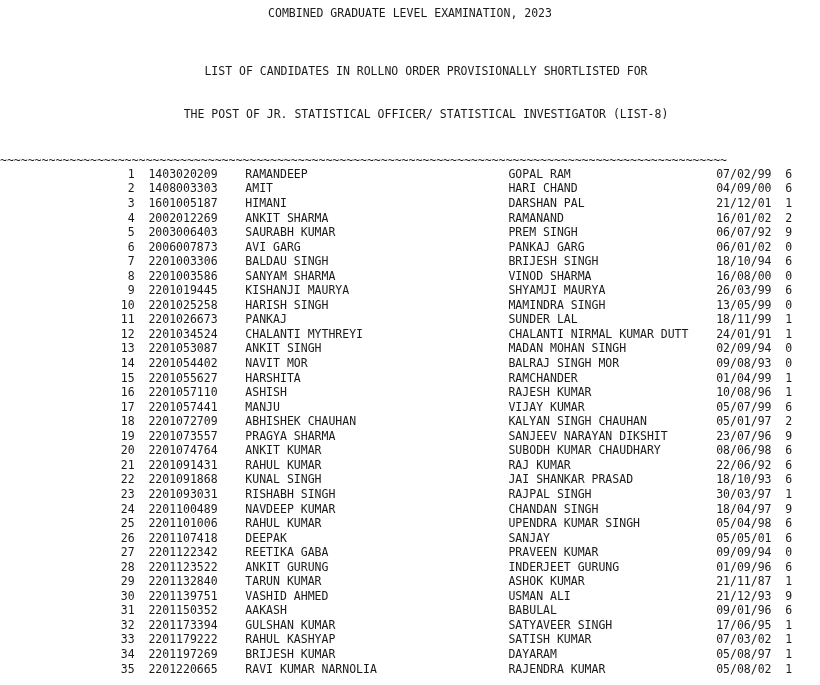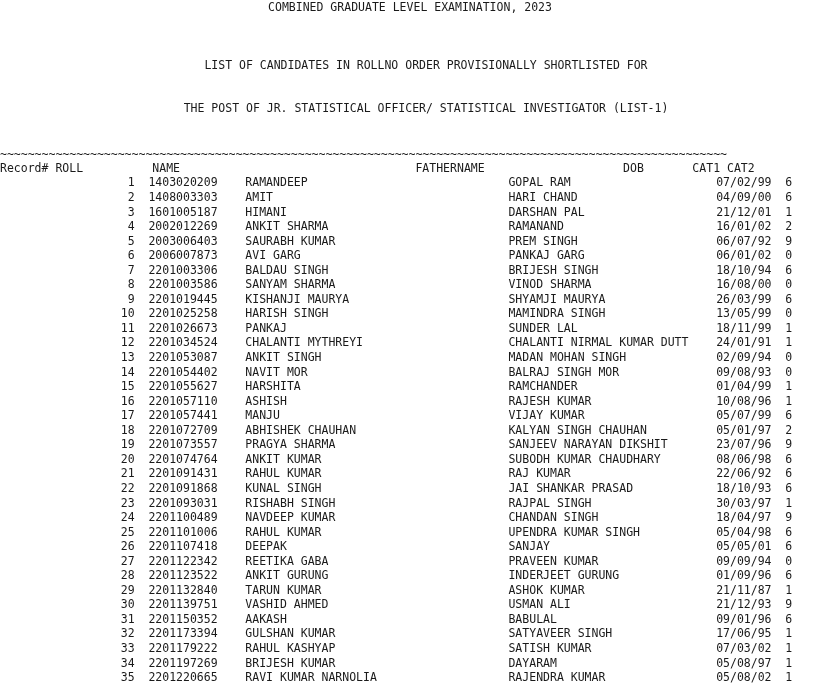--- a/index.html
+++ b/index.html
@@ -19,20 +19,21 @@
   .page {
     position: relative;
     width: 820px;
     height: 685px;
     padding: 0;
     box-sizing: border-box;
   }
   .title {
     text-align: center;
     white-space: pre;
+    margin-top: 6px;
   }
   .subtitle {
     text-align: center;
     white-space: pre;
     margin-top: 14px;
     padding-left: 32px;
   }
   .subtitle div {
     white-space: pre;
   }
@@ -56,18 +57,17 @@
     white-space: pre;
   }
 </style>
 </head>
 <body>
 
 <div class="page">
   <div class="title">COMBINED GRADUATE LEVEL EXAMINATION, 2023</div>
   <div class="subtitle">
     <div>LIST OF CANDIDATES IN ROLLNO ORDER PROVISIONALLY SHORTLISTED FOR</div>
-    <div>THE POST OF JR. STATISTICAL OFFICER/ STATISTICAL INVESTIGATOR (LIST-1)</div>
+    <div>THE POST OF JR. STATISTICAL OFFICER/ STATISTICAL INVESTIGATOR (LIST-8)</div>
   </div>
   <div class="rule">~~~~~~~~~~~~~~~~~~~~~~~~~~~~~~~~~~~~~~~~~~~~~~~~~~~~~~~~~~~~~~~~~~~~~~~~~~~~~~~~~~~~~~~~~~~~~~~~~~~~~~~~~</div>
-  <div class="hdr">Record# ROLL          NAME                                  FATHERNAME                    DOB       CAT1 CAT2</div>
   <div class="listing"><div class="row">     1  1403020209    RAMANDEEP                             GOPAL RAM                     07/02/99  6    </div><div class="row">     2  1408003303    AMIT                                  HARI CHAND                    04/09/00  6    </div><div class="row">     3  1601005187    HIMANI                                DARSHAN PAL                   21/12/01  1    </div><div class="row">     4  2002012269    ANKIT SHARMA                          RAMANAND                      16/01/02  2    </div><div class="row">     5  2003006403    SAURABH KUMAR                         PREM SINGH                    06/07/92  9    </div><div class="row">     6  2006007873    AVI GARG                              PANKAJ GARG                   06/01/02  0    </div><div class="row">     7  2201003306    BALDAU SINGH                          BRIJESH SINGH                 18/10/94  6    </div><div class="row">     8  2201003586    SANYAM SHARMA                         VINOD SHARMA                  16/08/00  0    </div><div class="row">     9  2201019445    KISHANJI MAURYA                       SHYAMJI MAURYA                26/03/99  6    </div><div class="row">    10  2201025258    HARISH SINGH                          MAMINDRA SINGH                13/05/99  0    </div><div class="row">    11  2201026673    PANKAJ                                SUNDER LAL                    18/11/99  1    </div><div class="row">    12  2201034524    CHALANTI MYTHREYI                     CHALANTI NIRMAL KUMAR DUTT    24/01/91  1    </div><div class="row">    13  2201053087    ANKIT SINGH                           MADAN MOHAN SINGH             02/09/94  0    </div><div class="row">    14  2201054402    NAVIT MOR                             BALRAJ SINGH MOR              09/08/93  0    </div><div class="row">    15  2201055627    HARSHITA                              RAMCHANDER                    01/04/99  1    </div><div class="row">    16  2201057110    ASHISH                                RAJESH KUMAR                  10/08/96  1    </div><div class="row">    17  2201057441    MANJU                                 VIJAY KUMAR                   05/07/99  6    </div><div class="row">    18  2201072709    ABHISHEK CHAUHAN                      KALYAN SINGH CHAUHAN          05/01/97  2    </div><div class="row">    19  2201073557    PRAGYA SHARMA                         SANJEEV NARAYAN DIKSHIT       23/07/96  9    </div><div class="row">    20  2201074764    ANKIT KUMAR                           SUBODH KUMAR CHAUDHARY        08/06/98  6    </div><div class="row">    21  2201091431    RAHUL KUMAR                           RAJ KUMAR                     22/06/92  6    </div><div class="row">    22  2201091868    KUNAL SINGH                           JAI SHANKAR PRASAD            18/10/93  6    </div><div class="row">    23  2201093031    RISHABH SINGH                         RAJPAL SINGH                  30/03/97  1    </div><div class="row">    24  2201100489    NAVDEEP KUMAR                         CHANDAN SINGH                 18/04/97  9    </div><div class="row">    25  2201101006    RAHUL KUMAR                           UPENDRA KUMAR SINGH           05/04/98  6    </div><div class="row">    26  2201107418    DEEPAK                                SANJAY                        05/05/01  6    </div><div class="row">    27  2201122342    REETIKA GABA                          PRAVEEN KUMAR                 09/09/94  0    </div><div class="row">    28  2201123522    ANKIT GURUNG                          INDERJEET GURUNG              01/09/96  6    </div><div class="row">    29  2201132840    TARUN KUMAR                           ASHOK KUMAR                   21/11/87  1    </div><div class="row">    30  2201139751    VASHID AHMED                          USMAN ALI                     21/12/93  9    </div><div class="row">    31  2201150352    AAKASH                                BABULAL                       09/01/96  6    </div><div class="row">    32  2201173394    GULSHAN KUMAR                         SATYAVEER SINGH               17/06/95  1    </div><div class="row">    33  2201179222    RAHUL KASHYAP                         SATISH KUMAR                  07/03/02  1    </div><div class="row">    34  2201197269    BRIJESH KUMAR                         DAYARAM                       05/08/97  1    </div><div class="row">    35  2201220665    RAVI KUMAR NARNOLIA                   RAJENDRA KUMAR                05/08/02  1    </div></div>
 </div>
 
 </body></html>

